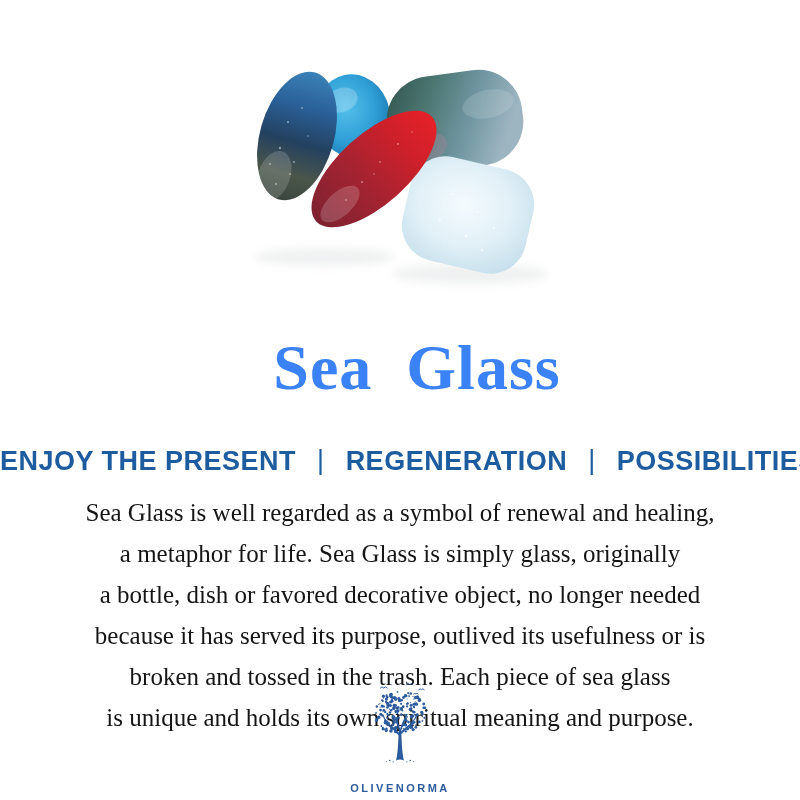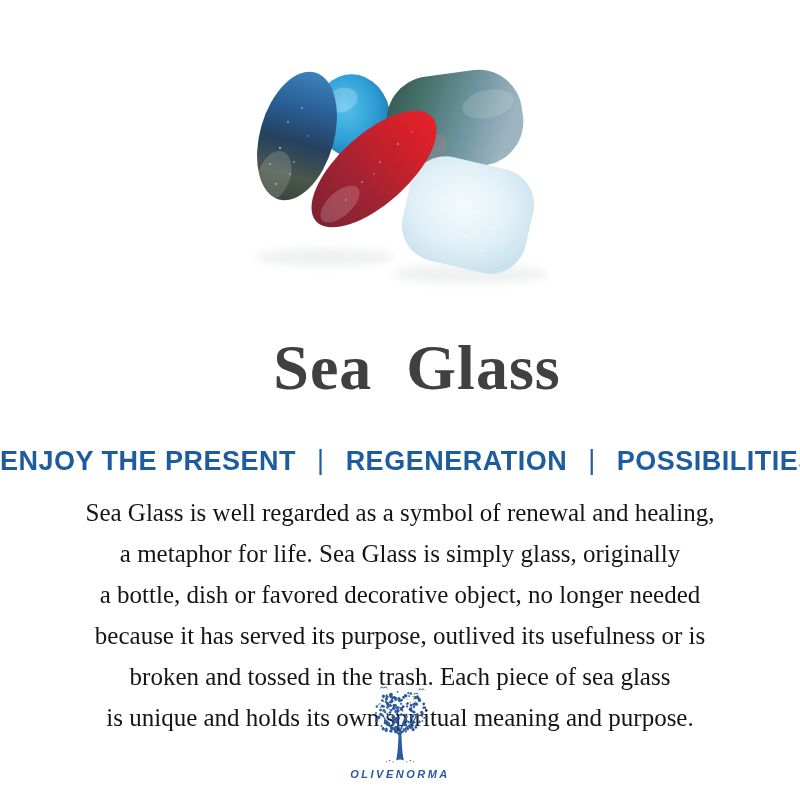--- a/index.html
+++ b/index.html
@@ -24,21 +24,21 @@
     left: 0;
     right: 0;
     top: 332px;
     margin: 0;
     text-align: center;
     font-family: "Liberation Serif", serif;
     font-weight: 700;
     font-size: 64px;
     line-height: 72px;
     letter-spacing: 1px;
-    color: #404040;
+    color: #3b82f6;
     white-space: pre;
     padding-left: 34px;
   }
   .keywords {
     position: absolute;
     left: 0;
     right: 0;
     top: 446px;
     text-align: center;
     font-family: "Liberation Sans", sans-serif;
@@ -69,27 +69,26 @@
   }
   .logo {
     position: absolute;
     left: 0;
     right: 0;
     top: 682px;
     text-align: center;
   }
   .logo svg { width: 102px; height: 82px; display: inline-block; }
   .brand {
-    margin-top: 0;
+    margin-top: 14px;
     font-family: "Liberation Sans", sans-serif;
     font-weight: 700;
     font-size: 11px;
     letter-spacing: 2.5px;
     color: #2b5b9d;
-    font-style: italic;
   }
 </style>
 </head>
 <body>
 
 <div class="page">
 
   <div class="photo">
     <svg viewBox="0 0 320 240">
       <defs>

